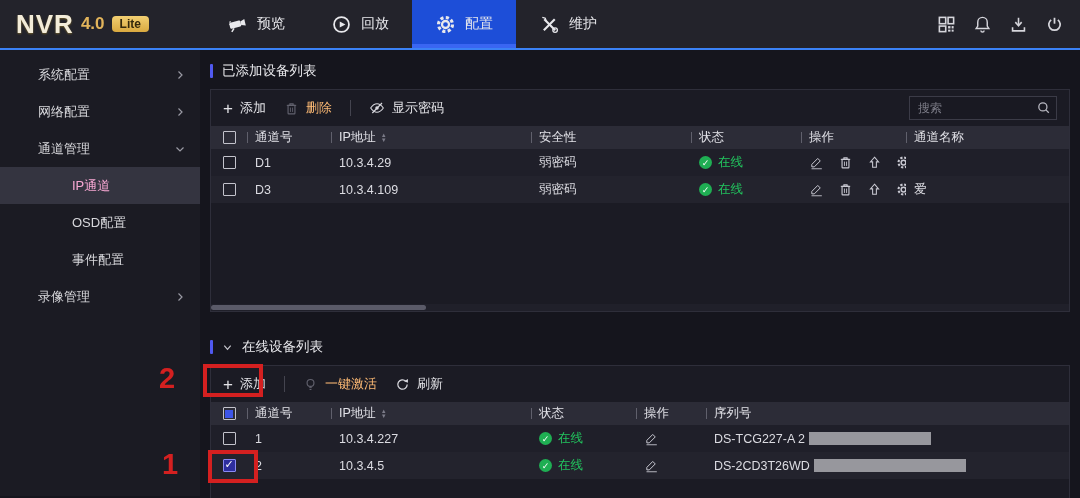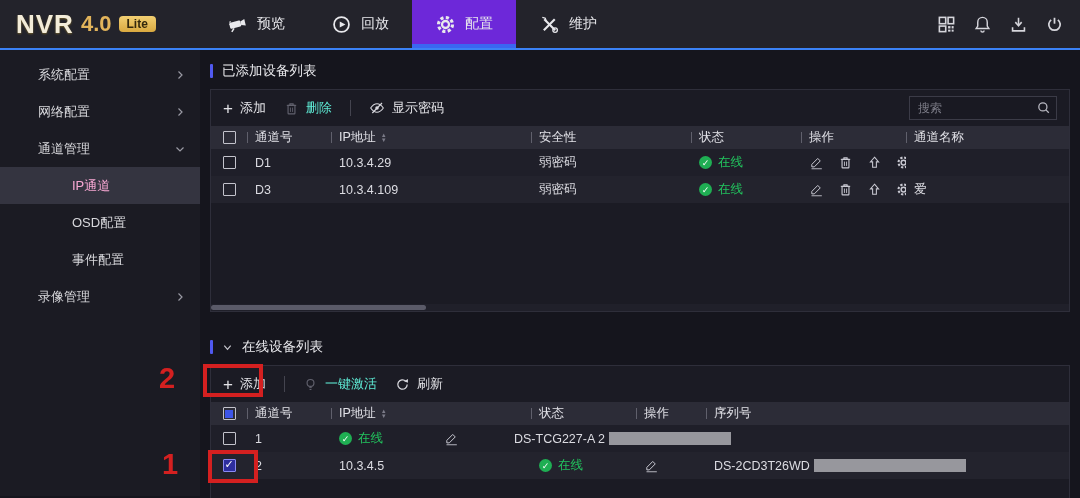--- a/index.html
+++ b/index.html
@@ -4,26 +4,26 @@
 <style>
   *{margin:0;padding:0;box-sizing:border-box}
   html,body{width:1080px;height:498px;background:#15151d;font-family:"Liberation Sans","DejaVu Sans",sans-serif;color:#dcdce0;overflow:hidden}
   .page{position:relative;width:1080px;height:498px;overflow:hidden;background:#15151d}
   svg{display:block}
 
   
   .topbar{height:50px;background:#23232b;display:flex;align-items:stretch;border-bottom:2px solid #3b82f6}
   .logo{display:flex;align-items:center;gap:7px;padding-left:16px;min-width:190px}
   .logo-nvr{font-size:26px;font-weight:800;letter-spacing:1px;color:#f3ecd9;text-shadow:0 1px 2px #6b5a2a}
-  .logo-ver{font-size:22px;font-weight:700;color:#e2b45b}
+  .logo-ver{font-size:17px;font-weight:700;color:#e2b45b}
   .logo-badge{background:linear-gradient(#f2cf72,#d9a940);color:#33280c;font-size:12px;font-weight:700;padding:1px 8px;border-radius:4px}
   .tabs{display:flex;align-items:stretch;margin-left:14px}
   .tab{width:104px;display:flex;align-items:center;justify-content:center;gap:9px;font-size:14px;color:#e8e8ec;cursor:pointer;position:relative}
   .tab .ticon{color:#e8e8ec}
-  .tab.active{background:#6d28d9}
+  .tab.active{background:#1d4ed8}
   .tab.active::after{content:"";position:absolute;left:0;right:0;bottom:0;height:4px;background:#3a66f2}
   .top-icons{margin-left:auto;display:flex;align-items:center;gap:17px;padding-right:16px;color:#d6d6dc}
   .top-icons .ic{cursor:pointer}
 
   
   .content{display:flex;height:446px}
   .sidebar{width:200px;background:#1b1b23;padding-top:6px;flex:none}
   .snav-item{height:37px;display:flex;align-items:center;padding:0 14px 0 38px;font-size:13px;color:#d8d8dc;cursor:pointer}
   .snav-item .chev{margin-left:auto;color:#9a9aa4}
   .snav-item.child{padding-left:72px}
@@ -34,21 +34,21 @@
   .stitle{display:flex;align-items:center;gap:9px;font-size:13.5px;color:#e8e8ec}
   .stitle .bar{width:3px;height:14px;background:#5059f0;border-radius:1px}
   .stitle .chev-down{color:#c7c7cf}
 
   
   .panel{border:1px solid #2e2e3a;background:#1b1b24;display:flex;flex-direction:column;position:relative}
   .panel1{margin-top:9px;height:223px}
   .panel2{margin-top:9px;height:140px;border-bottom:none}
   .toolbar{height:36px;display:flex;align-items:center;gap:18px;padding:0 12px;flex:none}
   .tbtn{display:flex;align-items:center;gap:7px;font-size:13px;color:#e4e4e8;cursor:pointer;white-space:nowrap}
-  .tbtn.disabled{color:#5eead4}
+  .tbtn.disabled{color:#fdba74}
   .tbtn.disabled .bicon{color:#62626e}
   .bicon{color:#d8d8de}
   .tb-divider{width:1px;height:16px;background:#44444f}
   .plus{font-size:17px;font-weight:400;line-height:1;color:#e4e4e8}
   .search-wrap{margin-left:auto;position:relative}
   .search-input{width:148px;height:24px;background:#191922;border:1px solid #3b3b47;color:#cfcfd6;font-size:12px;padding:0 26px 0 8px;outline:none;font-family:inherit}
   .search-input::placeholder{color:#7b7b86}
   .search-icon{position:absolute;right:6px;top:4px;color:#b9b9c2}
 
   
@@ -527,20 +527,23 @@
             </div>
         </div>
 
         <div class="trow odd">
           <div class="cell col-check">
               <span class="cb"></span>
             </div>
           <div class="cell col-ch">
               <span style="padding-left:8px">1</span>
             </div>
+          <div class="cell col-ip">
+              <span style="padding-left:8px">10.3.4.227</span>
+            </div>
           <div class="cell col-status2">
             <span class="status" style="padding-left:8px">
               <span class="stat-circ">✓</span>
               <span>在线</span>
             </span>
           </div>
           <div class="cell col-ops2">
             <span class="ops" style="padding-left:8px">
               <span class="op">
                   <svg width="15" height="15" viewBox="0 0 24 24">

